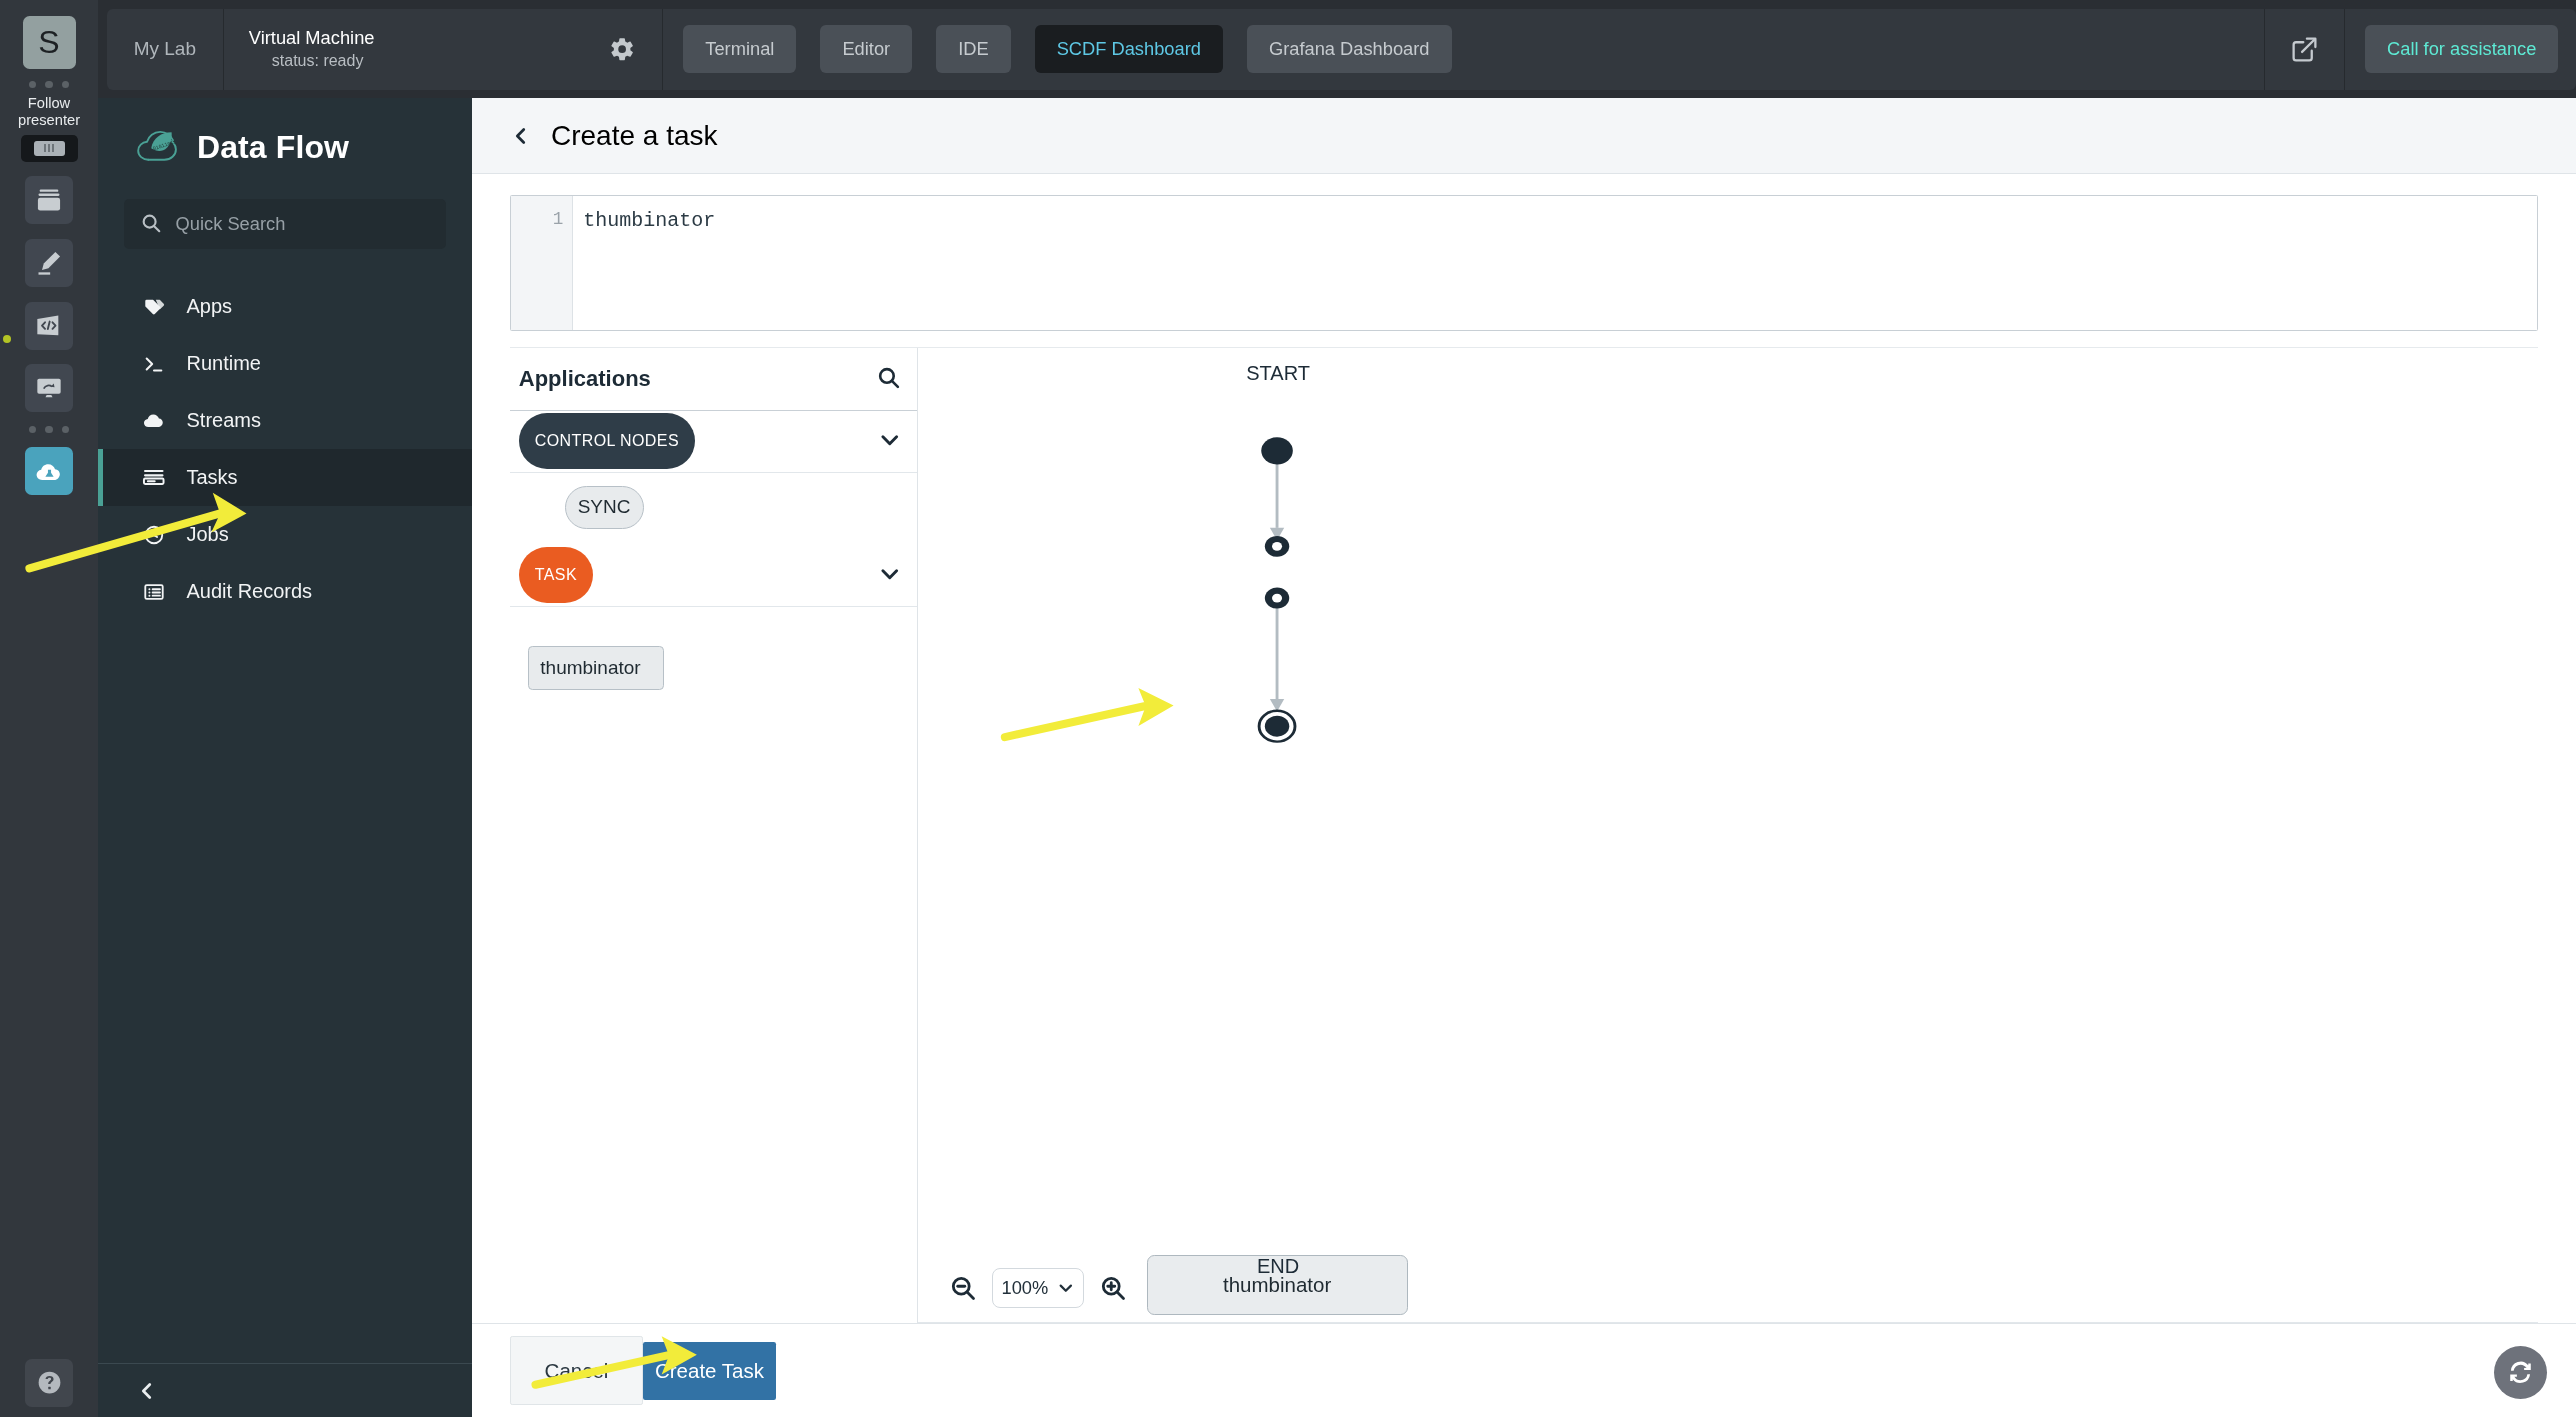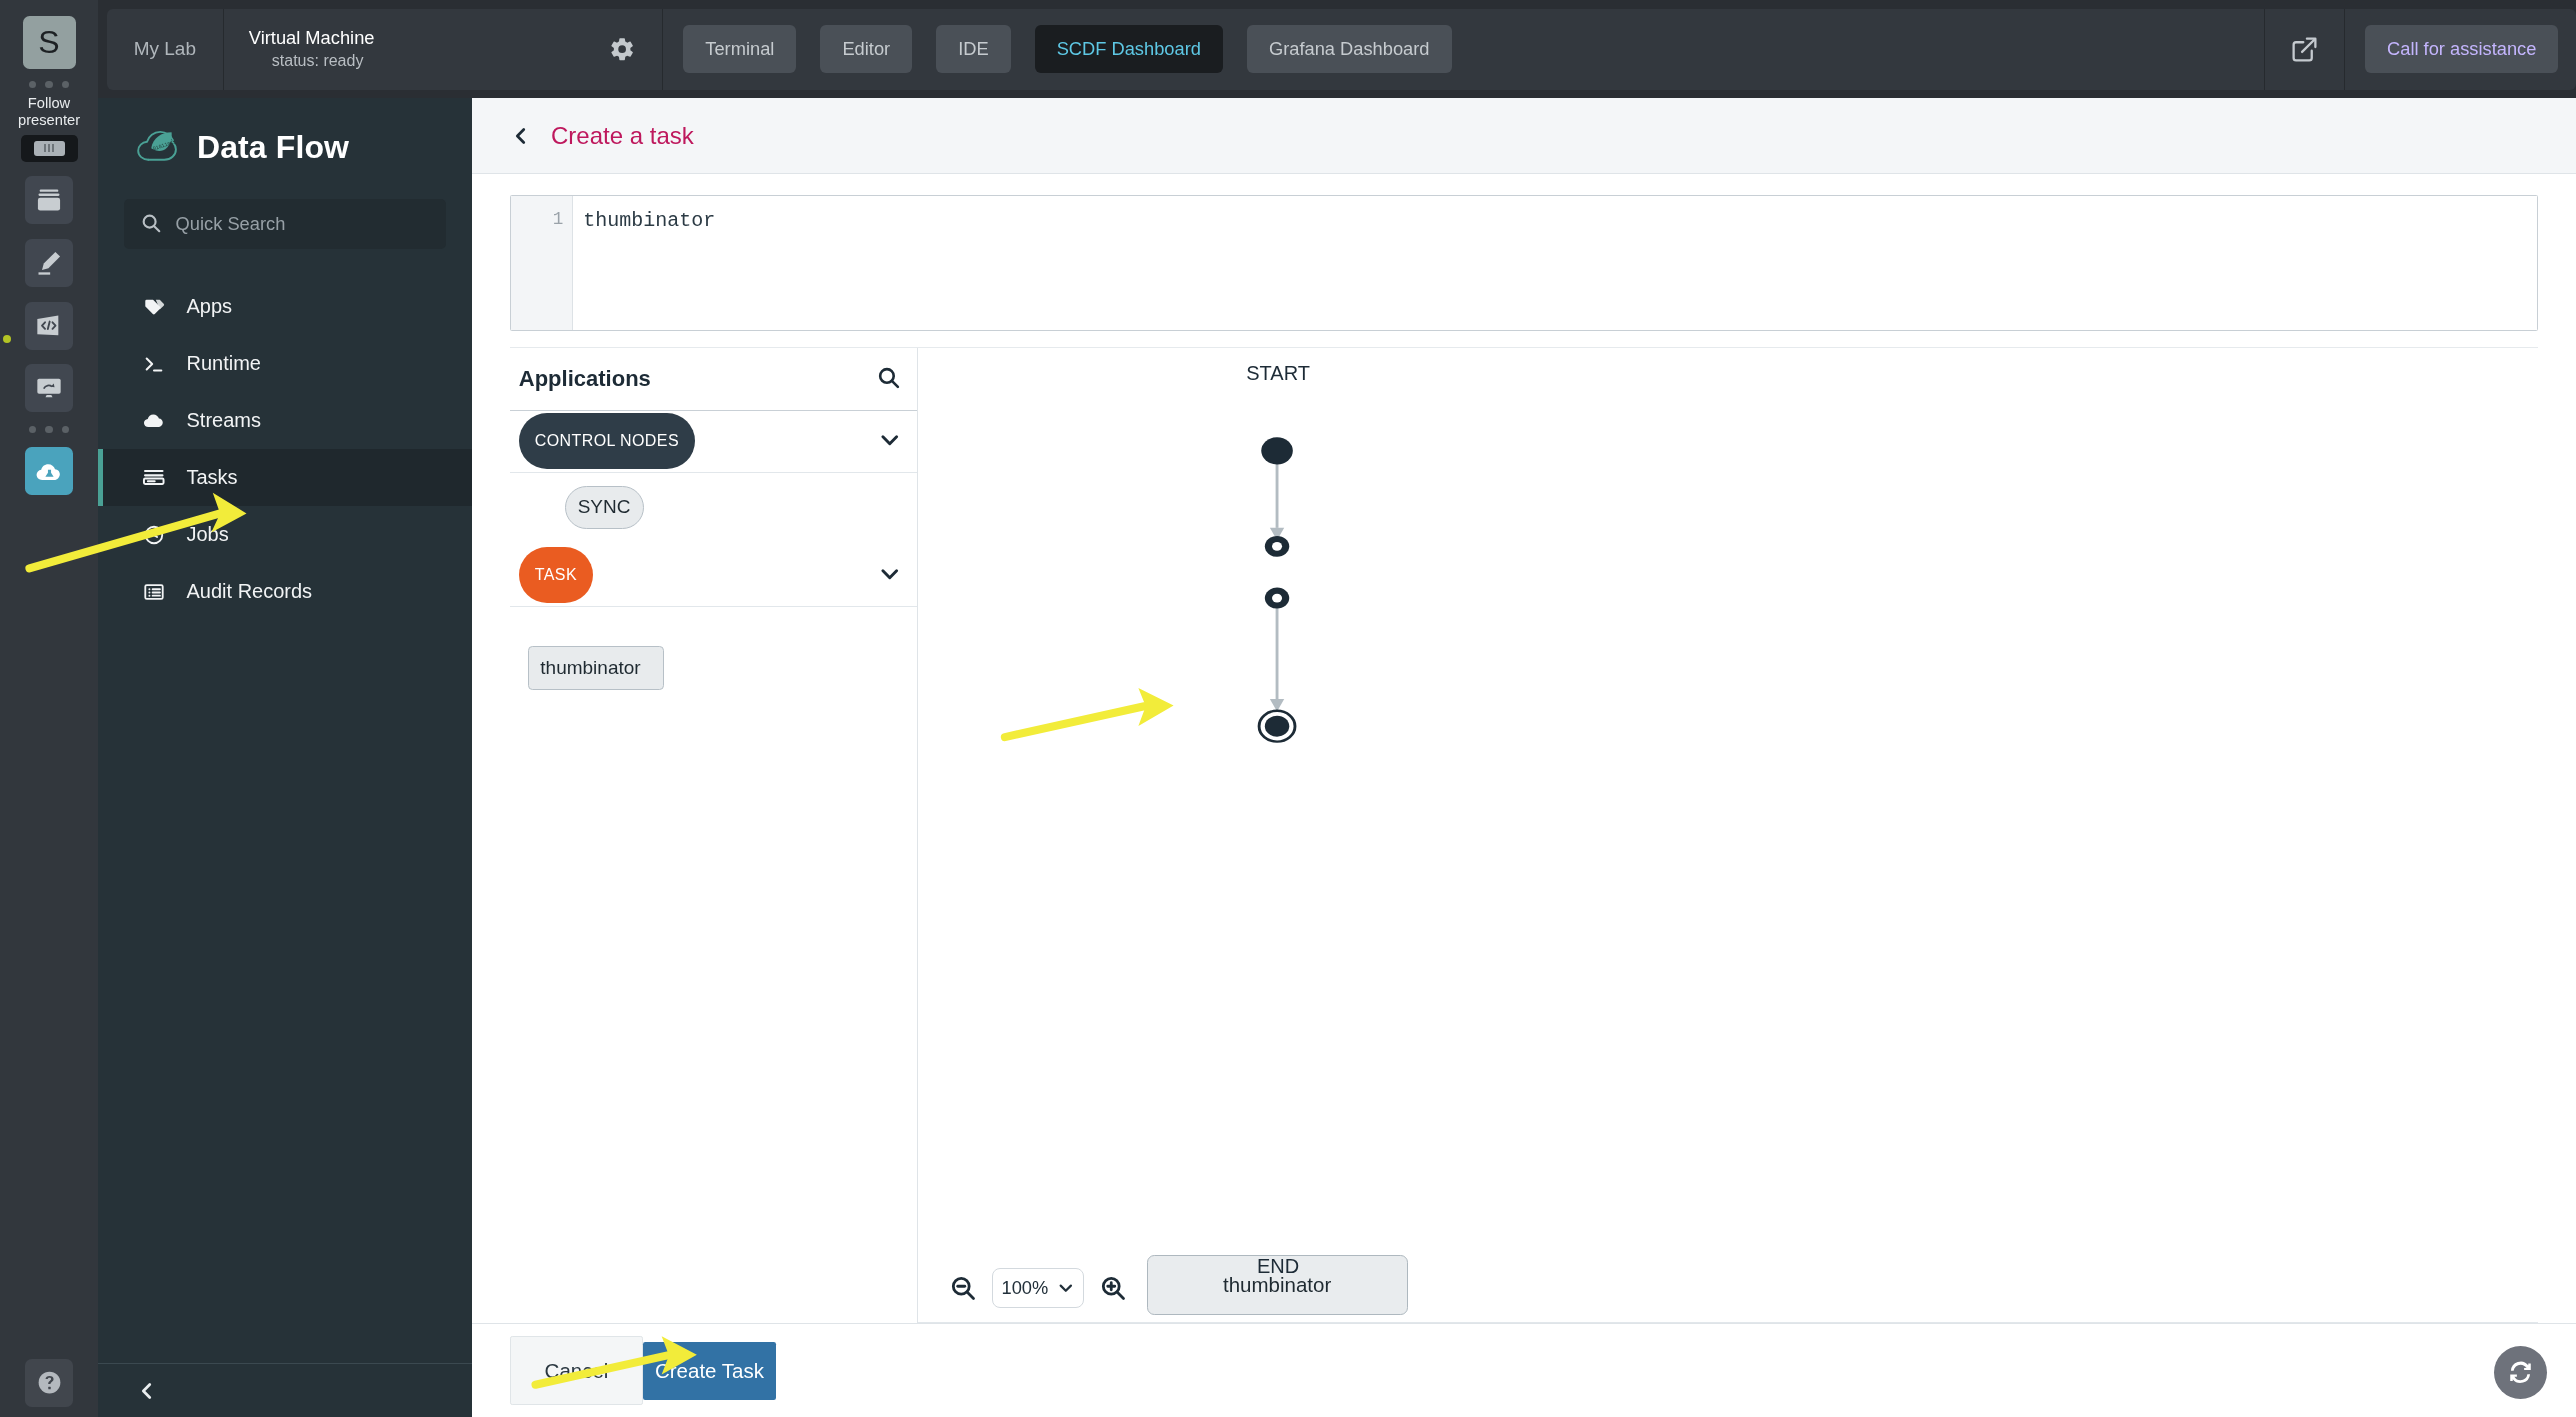--- a/index.html
+++ b/index.html
@@ -79,21 +79,21 @@
     white-space: nowrap;
   }
   .tb-tab.active { background: #1a1d20; color: #5ec8e5; }
   .tb-right { margin-left: auto; display: flex; align-items: center; height: 81px; }
   .tb-ext {
     width: 81px; height: 81px; display: flex; align-items: center; justify-content: center;
     border-left: 1.5px solid #262a2e; border-right: 1.5px solid #262a2e; color: #c5cacf;
   }
   .tb-call {
     margin: 0 17.6px 0 20.5px; height: 48px; padding: 0 22px; border-radius: 5.9px;
-    background: #4a5057; color: #c4b5fd; font-size: 18.3px;
+    background: #4a5057; color: #5eead4; font-size: 18.3px;
     display: flex; align-items: center; white-space: nowrap;
   }
 
   
   .sidebar {
     position: absolute; left: 98px; top: 98px; width: 374px; height: 1319px;
     background: #263238; display: flex; flex-direction: column;
   }
   .sb-brand { display: flex; align-items: center; gap: 16px; padding: 29px 0 0 38px; }
   .sb-brand-txt { color: #ffffff; font-size: 32px; font-weight: bold; letter-spacing: 0.1px; }
@@ -123,21 +123,21 @@
   
   .main {
     position: absolute; left: 472px; top: 98px; width: 2104px; height: 1319px;
     background: #ffffff; display: flex; flex-direction: column;
   }
   .page-head {
     height: 76px; background: #f4f6f8; border-bottom: 1.5px solid #dfe4e8;
     display: flex; align-items: center; gap: 19px; padding-left: 38px;
   }
   .page-head .chev { color: #1d2b36; display: flex; align-items: center; }
-  .page-title { font-size: 24px; color: #be185d; font-weight: 400; }
+  .page-title { font-size: 28px; color: #000000; font-weight: 400; }
 
   .editor-wrap { padding: 20.5px 38px 0 38px; }
   .editor {
     border: 1.5px solid #c8cfd5; border-radius: 1.5px; height: 136px; display: flex;
     background: #ffffff; overflow: hidden;
   }
   .gutter {
     width: 62px; background: #f3f5f7; border-right: 1.5px solid #dde2e6;
     padding-top: 13.2px; text-align: right; padding-right: 8.8px;
     color: #9aa2a9; font-family: "Liberation Mono", monospace; font-size: 17.6px;

